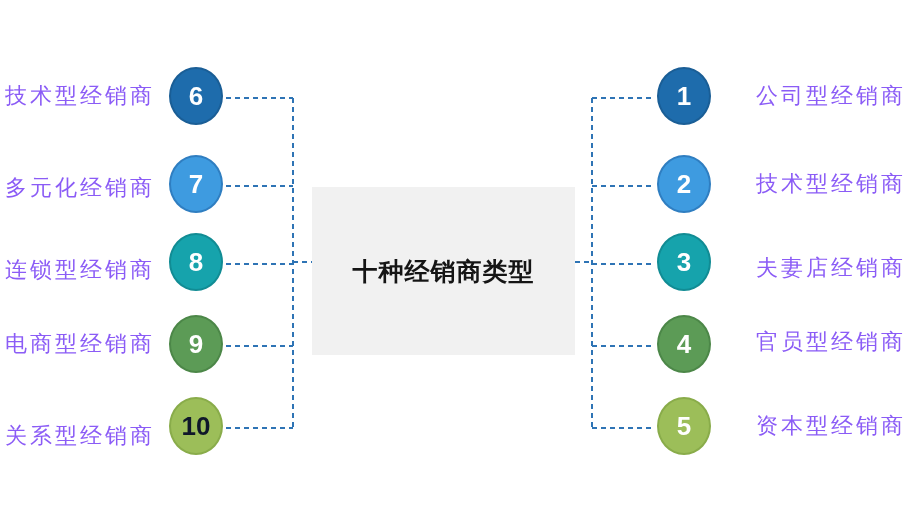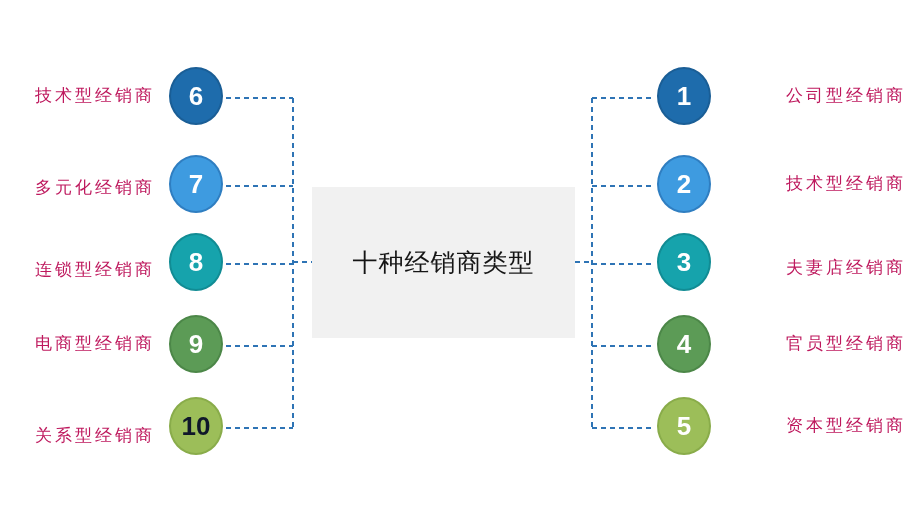--- a/index.html
+++ b/index.html
@@ -14,25 +14,26 @@
     height: 516px;
     background: #ffffff;
     overflow: hidden;
   }
   
   .center-box {
     position: absolute;
     left: 312px;
     top: 187px;
     width: 263px;
-    height: 151px;
+    height: 168px;
     background: #F1F1F1;
     display: flex;
     align-items: center;
     justify-content: center;
+    font-weight: bold;
   }
   .center-title {
     font-size: 25px;
     letter-spacing: 1px;
     color: #151515;
     white-space: nowrap;
   }
   
   .hdash {
     position: absolute;
@@ -40,23 +41,23 @@
     background-image: repeating-linear-gradient(90deg, var(--dash) 0 5px, transparent 5px 9px);
   }
   .vdash {
     position: absolute;
     width: 2px;
     background-image: repeating-linear-gradient(180deg, var(--dash) 0 5px, transparent 5px 9px);
   }
   
   .item-label {
     position: absolute;
-    font-size: 17px;
+    font-size: 22px;
     letter-spacing: 3px;
-    color: #be185d;
+    color: #8b5cf6;
     line-height: 24px;
     white-space: nowrap;
   }
   .item-label.left-side {
     left: 0;
     width: 155px;
     text-align: right;
   }
   .item-label.right-side {
     left: 736px;
@@ -128,21 +129,21 @@
         <div class="item-label right-side" style="top: 172px;">技术型经销商</div>
         <div class="number-circle" style="left: 657px; top: 155px; background: rgb(62, 155, 224); border-color: rgb(47, 126, 193); color: rgb(255, 255, 255);">2</div>
         <div class="hdash" style="left: 592px; width: 62px; top: 185px;"></div>
       </div>
       <div>
         <div class="item-label right-side" style="top: 250px; margin-top: 6px;">夫妻店经销商</div>
         <div class="number-circle" style="left: 657px; top: 233px; background: rgb(22, 163, 172); border-color: rgb(17, 140, 148); color: rgb(255, 255, 255);">3</div>
         <div class="hdash" style="left: 592px; width: 62px; top: 263px;"></div>
       </div>
       <div>
-        <div class="item-label right-side" style="top: 332px;">官员型经销商</div>
+        <div class="item-label right-side" style="top: 332px; font-family: Liberation Mono, monospace;">官员型经销商</div>
         <div class="number-circle" style="left: 657px; top: 315px; background: rgb(92, 155, 86); border-color: rgb(76, 135, 72); color: rgb(255, 255, 255);">4</div>
         <div class="hdash" style="left: 592px; width: 62px; top: 345px;"></div>
       </div>
       <div>
         <div class="item-label right-side" style="top: 414px;">资本型经销商</div>
         <div class="number-circle" style="left: 657px; top: 397px; background: rgb(156, 190, 89); border-color: rgb(137, 172, 74); color: rgb(255, 255, 255);">5</div>
         <div class="hdash" style="left: 592px; width: 62px; top: 427px;"></div>
       </div>
     </div>
 </div>

